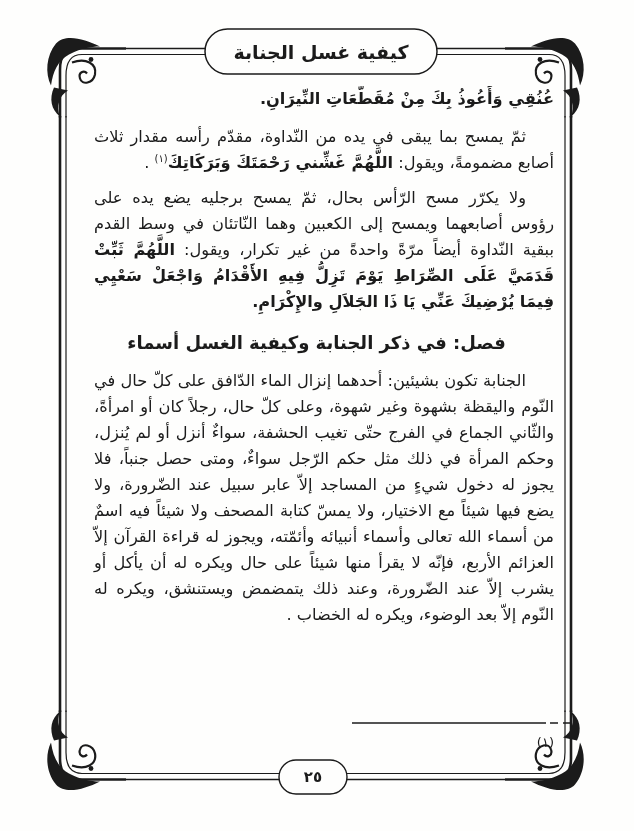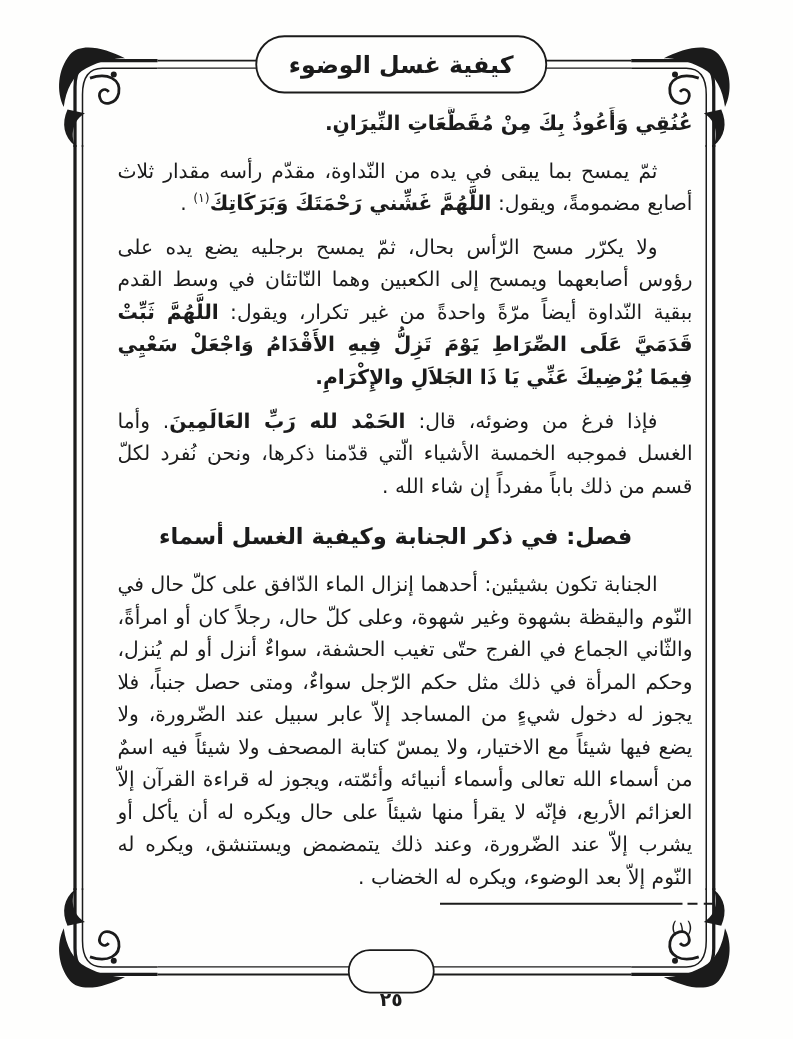--- a/index.html
+++ b/index.html
@@ -27,21 +27,21 @@
     margin:15px 0 12px 0;text-indent:0;
   }
   .footnote{
     position:absolute;right:80px;top:733px;width:475px;
     direction:rtl;font-size:13px;line-height:20px;
     display:flex;gap:14px;align-items:flex-start;
   }
   .page-number{
     position:absolute;left:279px;top:760px;width:68px;height:34px;
     display:flex;align-items:center;justify-content:center;
-    font-weight:bold;font-size:15px;margin-top:23px;
+    font-weight:bold;font-size:15px;
   }
 </style>
 </head>
 <body>
 
 <div class="page">
 
   <svg class="frame-svg" viewBox="0 0 634 831" xmlns="http://www.w3.org/2000/svg">
     <defs>
       <g id="corner-orn">
@@ -75,31 +75,30 @@
     <use href="#corner-orn" transform="translate(587,792.5) scale(-1,-1)"></use>
 
     <rect x="205" y="29" width="232" height="45" rx="22.5" fill="#fefefd" stroke="#1b1b1b" stroke-width="1.5"></rect>
 
     <rect x="279" y="760" width="68" height="34" rx="17" fill="#fefefd" stroke="#1b1b1b" stroke-width="1.4"></rect>
 
     <line x1="352" y1="723" x2="546" y2="723" stroke="#1b1b1b" stroke-width="1.5"></line>
     <line x1="550" y1="723" x2="572" y2="723" stroke="#1b1b1b" stroke-width="1.5" stroke-dasharray="8 5"></line>
   </svg>
 
-  <div class="title-box">كيفية غسل الوضوء</div>
+  <div class="title-box">كيفية غسل الجنابة</div>
 
   <div class="content">
 
     <p class="para opening"><span>عُنُقِي وَأَعُوذُ بِكَ مِنْ مُقَطَّعَاتِ النِّيرَانِ.</span></p>
 
     <p class="para"><span>ثمّ يمسح بما يبقى في يده من النّداوة، مقدّم رأسه مقدار ثلاث أصابع مضمومةً، ويقول: </span><span class="b">اللَّهُمَّ غَشِّني رَحْمَتَكَ وَبَرَكَاتِكَ</span><sup class="fn-ref">(١)</sup><span> .</span></p>
 
     <p class="para"><span>ولا يكرّر مسح الرّأس بحال، ثمّ يمسح برجليه يضع يده على رؤوس أصابعهما ويمسح إلى الكعبين وهما النّاتئان في وسط القدم ببقية النّداوة أيضاً مرّةً واحدةً من غير تكرار، ويقول: </span><span class="b">اللَّهُمَّ ثَبِّتْ قَدَمَيَّ عَلَى الصِّرَاطِ يَوْمَ تَزِلُّ فِيهِ الأَقْدَامُ وَاجْعَلْ سَعْيِي فِيمَا يُرْضِيكَ عَنِّي يَا ذَا الجَلاَلِ والإِكْرَامِ.</span></p>
 
-    <p class="para"><span>فإذا فرغ من وضوئه، قال: </span><span class="b">الحَمْد لله رَبِّ العَالَمِينَ</span><span>. وأما الغسل فموجبه الخمسة الأشياء الّتي قدّمنا ذكرها، ونحن نُفرد لكلّ قسم من ذلك باباً مفرداً إن شاء الله .</span></p>
 
     <h2 class="section-heading">فصل: في ذكر الجنابة وكيفية الغسل أسماء</h2>
 
     <p class="para"><span>الجنابة تكون بشيئين: أحدهما إنزال الماء الدّافق على كلّ حال في النّوم واليقظة بشهوة وغير شهوة، وعلى كلّ حال، رجلاً كان أو امرأةً، والثّاني الجماع في الفرج حتّى تغيب الحشفة، سواءٌ أنزل أو لم يُنزل، وحكم المرأة في ذلك مثل حكم الرّجل سواءٌ، ومتى حصل جنباً، فلا يجوز له دخول شيءٍ من المساجد إلاّ عابر سبيل عند الضّرورة، ولا يضع فيها شيئاً مع الاختيار، ولا يمسّ كتابة المصحف ولا شيئاً فيه اسمٌ من أسماء الله تعالى وأسماء أنبيائه وأئمّته، ويجوز له قراءة القرآن إلاّ العزائم الأربع، فإنّه لا يقرأ منها شيئاً على حال ويكره له أن يأكل أو يشرب إلاّ عند الضّرورة، وعند ذلك يتمضمض ويستنشق، ويكره له النّوم إلاّ بعد الوضوء، ويكره له الخضاب .</span></p>
 
   </div>
 
   <div class="footnote">
     <span>(١)</span>
   </div>

